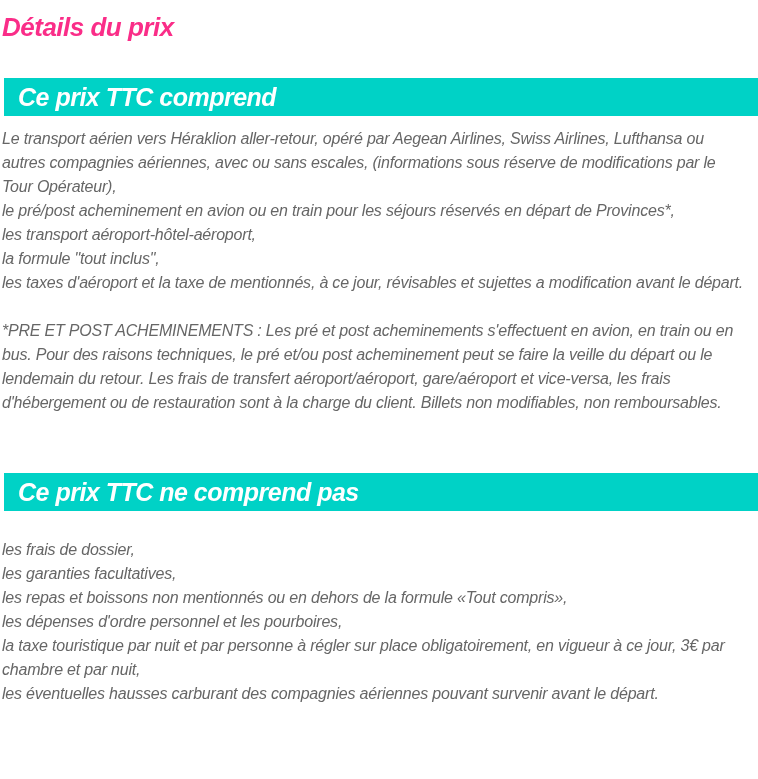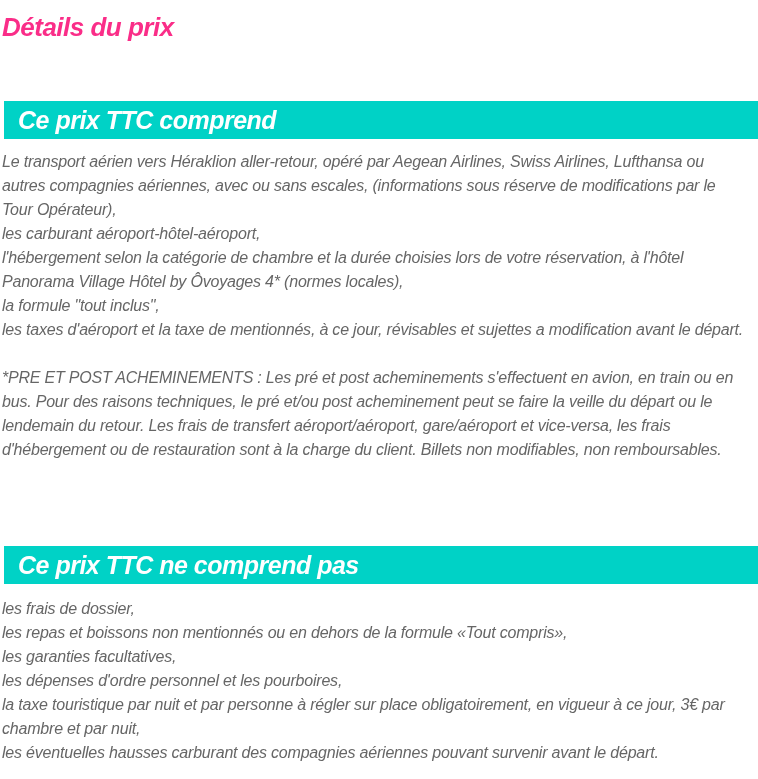--- a/index.html
+++ b/index.html
@@ -31,22 +31,22 @@
     display: flex;
     align-items: center;
     padding-left: 14px;
     background: var(--accent-teal, #00d2c6);
     color: var(--header-text, #ffffff);
     font-size: 25px;
     font-weight: 700;
     font-style: italic;
     letter-spacing: -0.5px;
   }
-  .bar-first { margin-top: 59px; }
-  .bar-second { margin-top: 84px; }
+  .bar-first { margin-top: 36px; }
+  .bar-second { margin-top: 58px; }
   .section-body {
     padding: 11px 8px 0 2px;
   }
   .body-text, .note-text {
     margin: 0;
     font-size: 16px;
     line-height: 24px;
     font-style: italic;
     letter-spacing: -0.2px;
     color: var(--body-text, #666666);
@@ -62,43 +62,43 @@
 <main class="page">
 
   <h1 class="page-title">Détails du prix</h1>
 
   <section>
     <div class="section-bar bar-first">Ce prix TTC comprend</div>
     <div class="section-body">
 
         <p class="body-text">Le transport aérien vers Héraklion aller-retour, opéré par Aegean Airlines, Swiss Airlines, Lufthansa ou autres compagnies aériennes, avec ou sans escales, (informations sous réserve de modifications par le Tour Opérateur),</p>
 
+        <p class="body-text">le pré/post acheminement en avion ou en train pour les séjours réservés en départ de Provinces*,</p>
 
-        <p class="body-text">les carburant aéroport-hôtel-aéroport,</p>
+        <p class="body-text">les transport aéroport-hôtel-aéroport,</p>
 
-        <p class="body-text">l'hébergement selon la catégorie de chambre et la durée choisies lors de votre réservation, à l'hôtel Panorama Village Hôtel by Ôvoyages 4* (normes locales),</p>
 
         <p class="body-text">la formule "tout inclus",</p>
 
         <p class="body-text">les taxes d'aéroport et la taxe de mentionnés, à ce jour, révisables et sujettes a modification avant le départ.</p>
       </div>
     <div class="section-body" style="padding-top:0">
       <p class="note-text">*PRE ET POST ACHEMINEMENTS : Les pré et post acheminements s'effectuent en avion, en train ou en bus. Pour des raisons techniques, le pré et/ou post acheminement peut se faire la veille du départ ou le lendemain du retour. Les frais de transfert aéroport/aéroport, gare/aéroport et vice-versa, les frais d'hébergement ou de restauration sont à la charge du client. Billets non modifiables, non remboursables.</p>
     </div>
   </section>
 
   <section>
     <div class="section-bar bar-second">Ce prix TTC ne comprend pas</div>
-    <div class="section-body" style="padding-top:13px">
+    <div class="section-body" style="padding-top:27px">
 
         <p class="body-text">les frais de dossier,</p>
 
+        <p class="body-text">les garanties facultatives,</p>
+
         <p class="body-text">les repas et boissons non mentionnés ou en dehors de la formule «Tout compris»,</p>
-
-        <p class="body-text">les garanties facultatives,</p>
 
         <p class="body-text">les dépenses d'ordre personnel et les pourboires,</p>
 
 
         <p class="body-text">la taxe touristique par nuit et par personne à régler sur place obligatoirement, en vigueur à ce jour, 3€ par chambre et par nuit,</p>
 
         <p class="body-text">les éventuelles hausses carburant des compagnies aériennes pouvant survenir avant le départ.</p>
       </div>
   </section>
 

